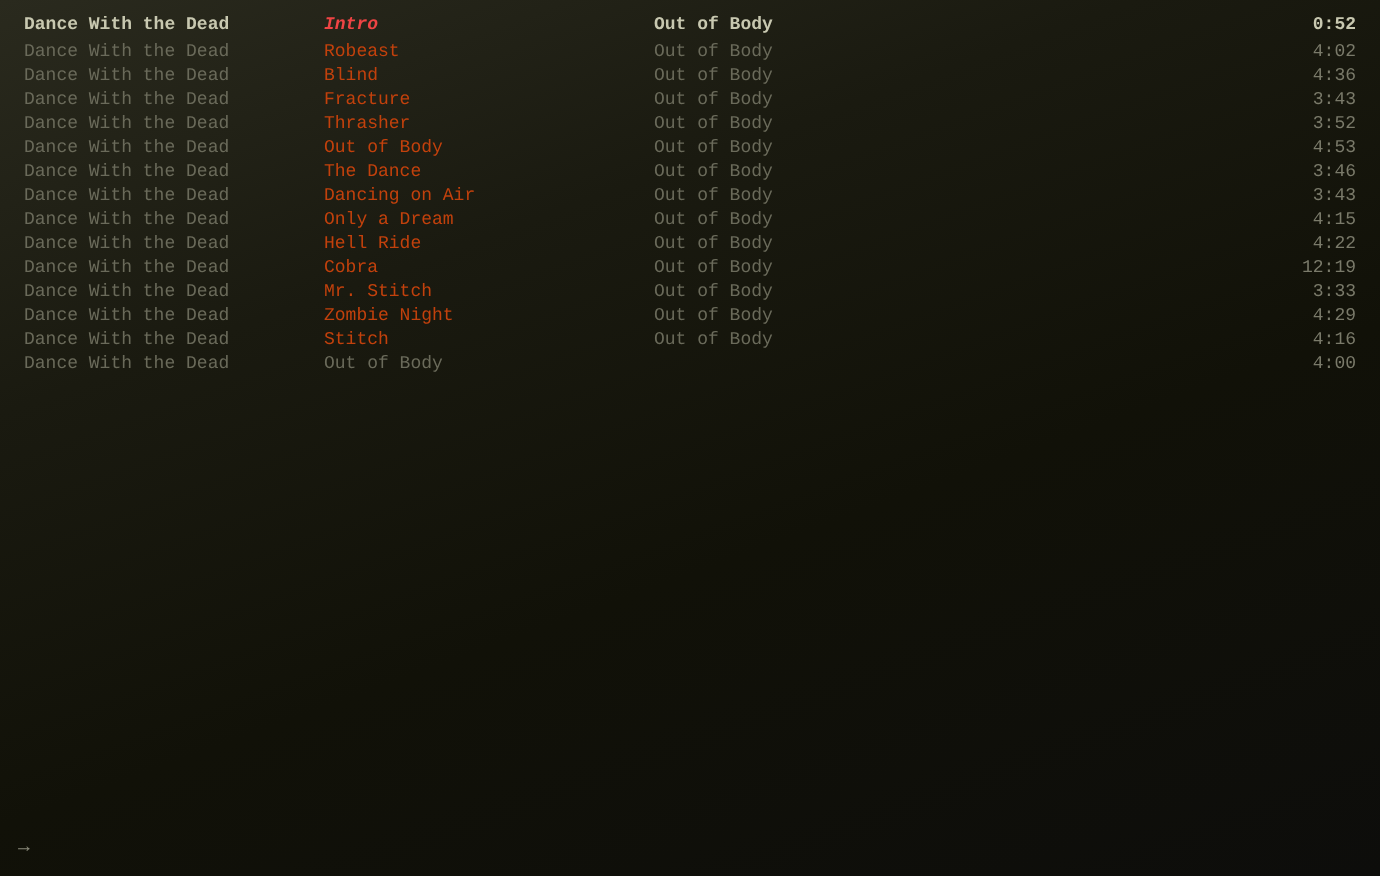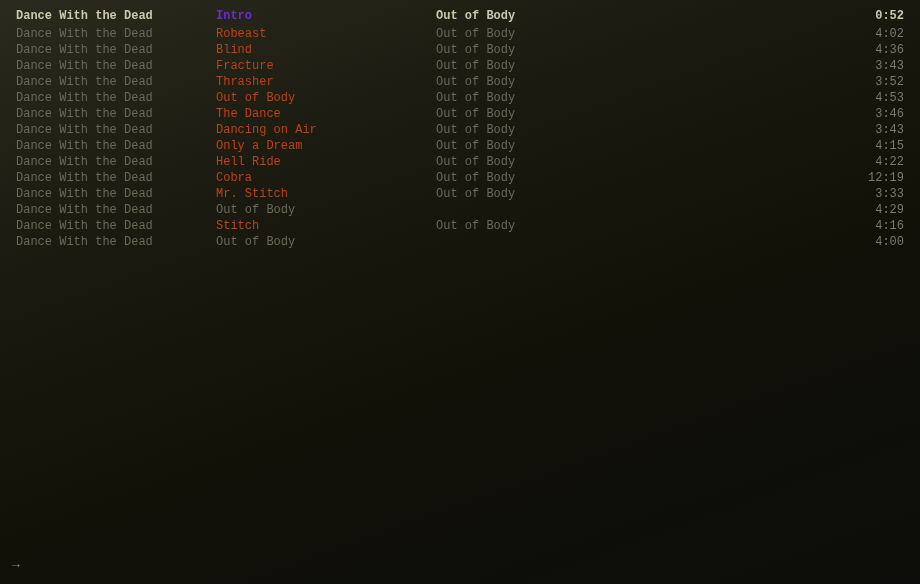--- a/index.html
+++ b/index.html
@@ -47,21 +47,22 @@
       color: #c8c8b0;
     }
 
     .col-title {
       width: 220px;
       flex-shrink: 0;
       color: #c2410c;
     }
 
     .track-row.header .col-title {
-      color: #6d28d9;
+      color: #ef4444;
+      font-style: italic;
     }
 
     .col-album {
       flex: 1;
       color: #6a6a5a;
     }
 
     .track-row.header .col-album {
       color: #c8c8b0;
     }
@@ -156,20 +157,21 @@
       <div class="col-duration">12:19</div>
     </div>
     <div class="track-row">
       <div class="col-artist">Dance With the Dead</div>
       <div class="col-title">Mr. Stitch</div>
       <div class="col-album">Out of Body</div>
       <div class="col-duration">3:33</div>
     </div>
     <div class="track-row">
       <div class="col-artist">Dance With the Dead</div>
+      <div class="col-title">Zombie Night</div>
       <div class="col-album">Out of Body</div>
       <div class="col-duration">4:29</div>
     </div>
     <div class="track-row">
       <div class="col-artist">Dance With the Dead</div>
       <div class="col-title">Stitch</div>
       <div class="col-album">Out of Body</div>
       <div class="col-duration">4:16</div>
     </div>
     <div class="track-row">

